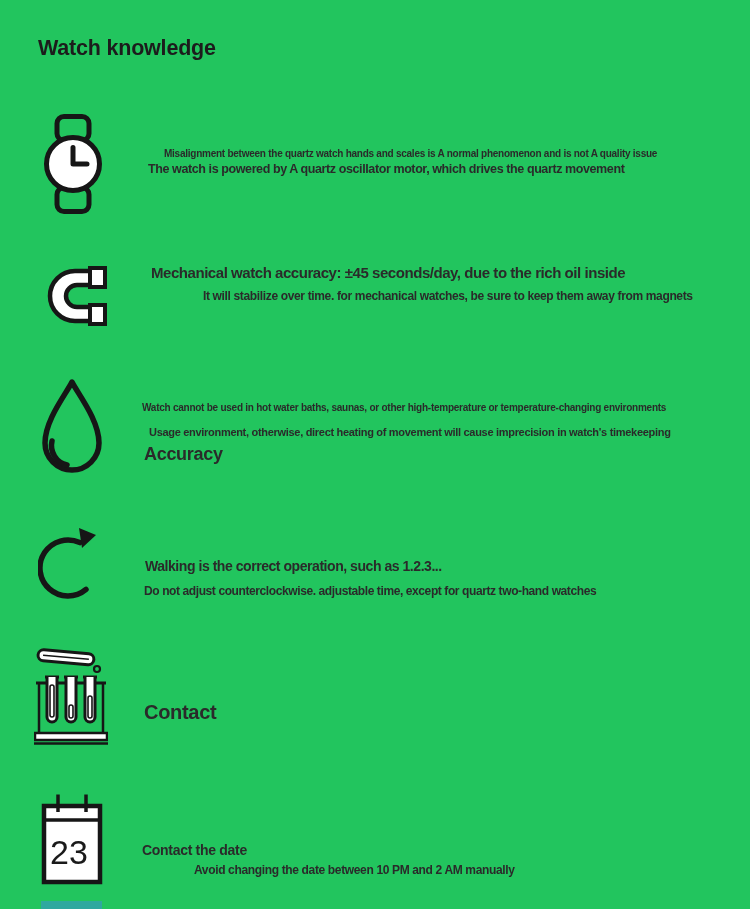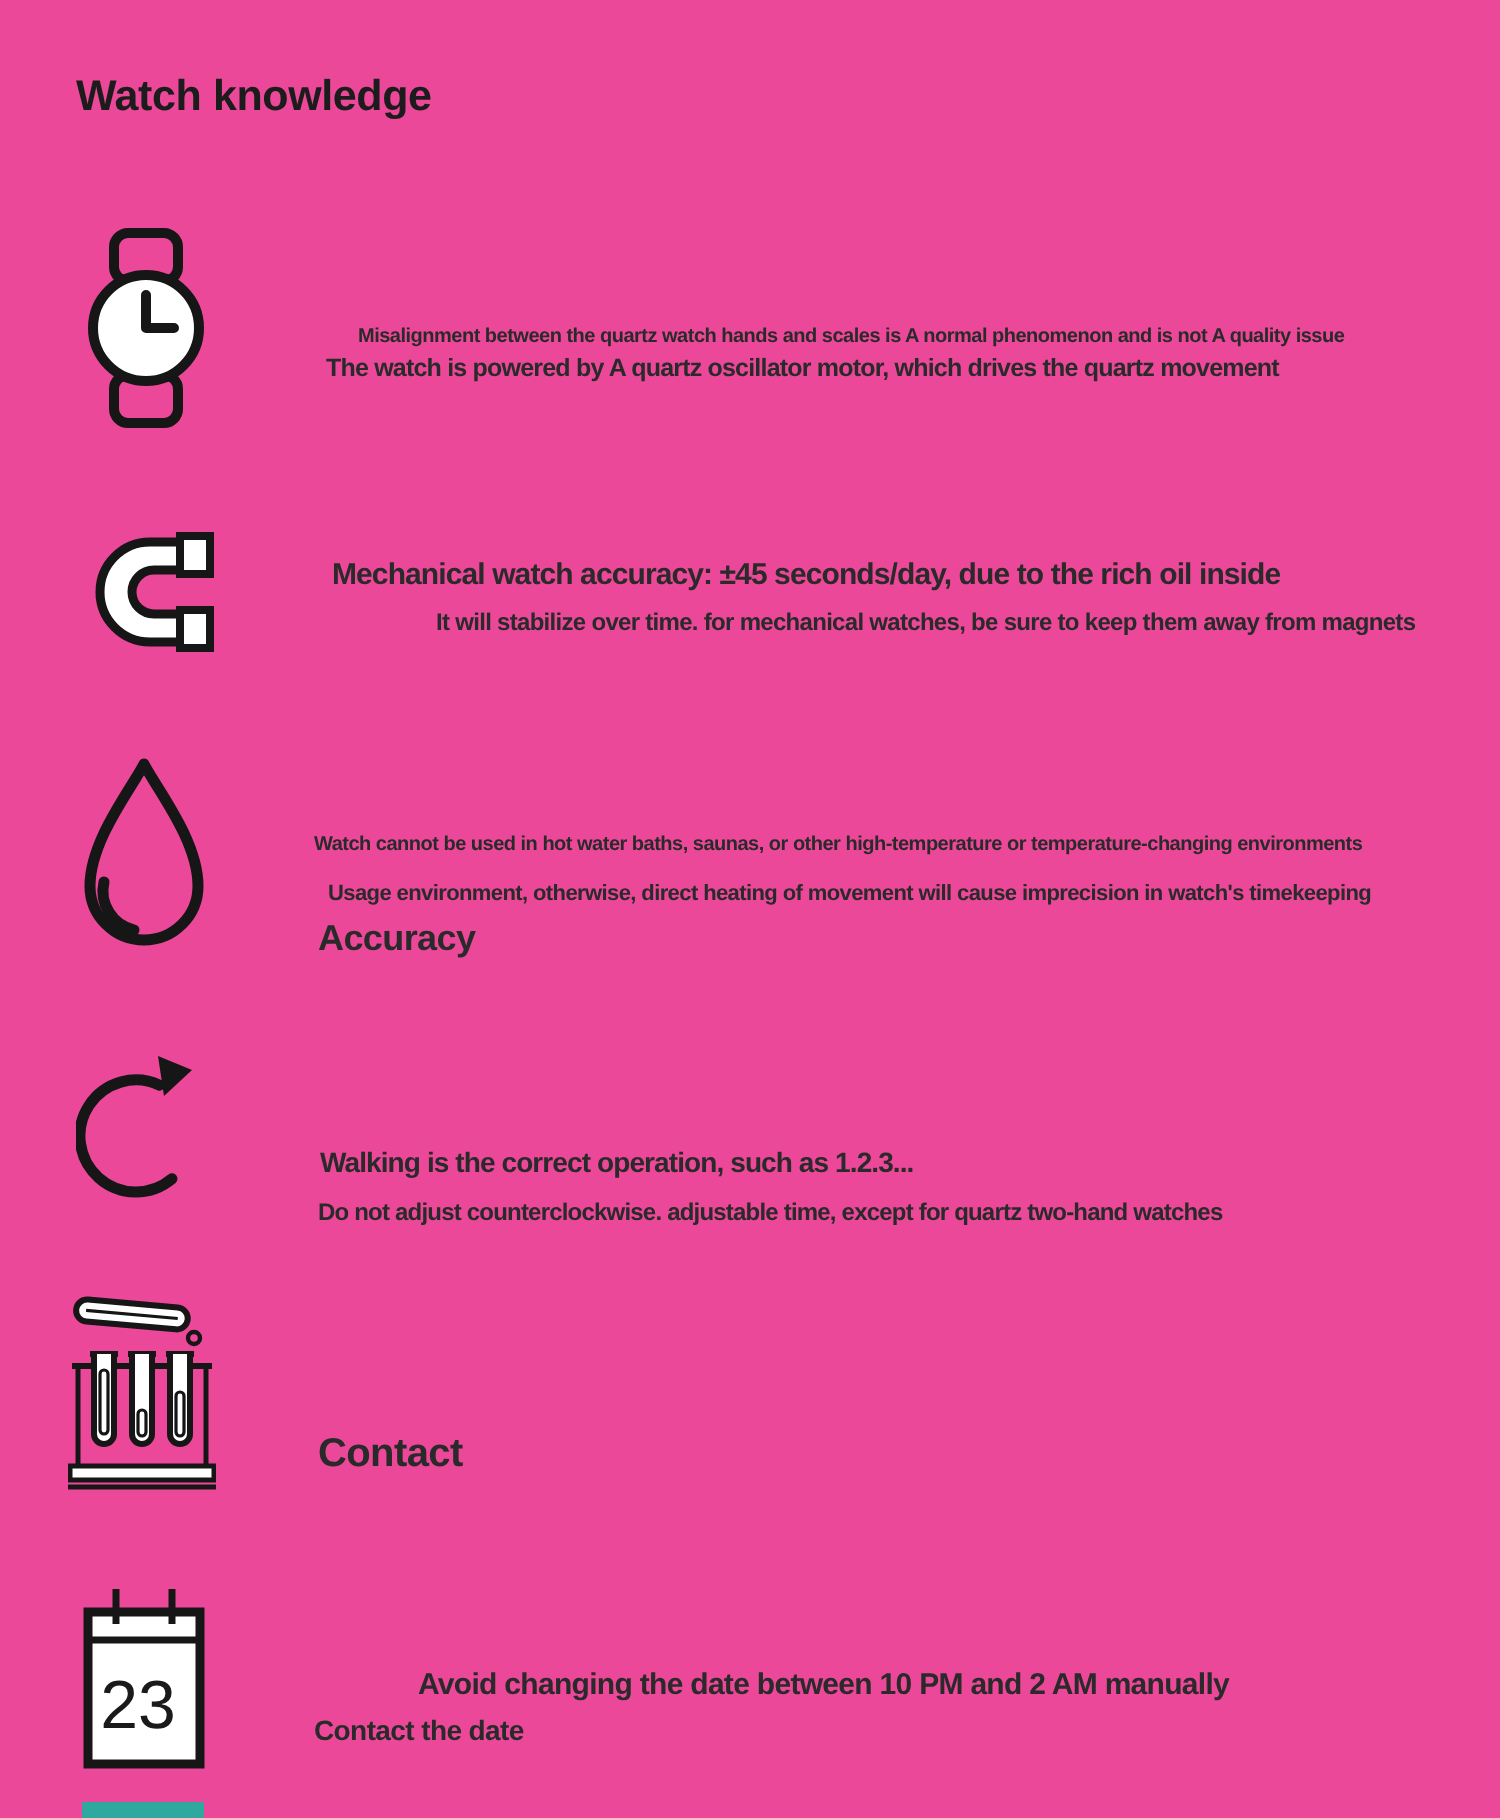--- a/index.html
+++ b/index.html
@@ -1,36 +1,36 @@
 <!DOCTYPE html>
 <html><head>
 <meta charset="utf-8">
 <style>
   html, body { margin: 0; padding: 0; background: #ffffff; }
   .canvas {
     position: relative;
     width: 750px;
     height: 909px;
-    background: #ec4899;
+    background: #22c55e;
     font-family: "Liberation Sans", sans-serif;
     overflow: hidden;
   }
   .title {
     position: absolute;
     left: 38px; top: 36px;
     margin: 0;
     font-size: 21.5px;
     font-weight: bold;
     letter-spacing: -0.2px;
     color: #1c1c1c;
     white-space: nowrap;
   }
   .t {
     position: absolute;
-    margin: 16px;
+    margin: 1px;
     font-weight: bold;
     color: #2a2a2a;
     white-space: nowrap;
   }
   .icon { position: absolute; }
   
   .i1   { left: 42px;  top: 114px; }
   .s1l1 { left: 163px; top: 147px; font-size: 10px;   letter-spacing: -0.25px; }
   .s1l2 { left: 147px; top: 161px; font-size: 12.5px; letter-spacing: -0.4px; }
   
@@ -47,21 +47,21 @@
   .i4   { left: 38px;  top: 522px; }
   .s4l1 { left: 183px; top: 532px; font-size: 15px;   letter-spacing: -0.45px; }
   .s4l2 { left: 144px; top: 557px; font-size: 14px;   letter-spacing: -0.45px; }
   .s4l3 { left: 143px; top: 583px; font-size: 12px;   letter-spacing: -0.4px; }
   
   .i5   { left: 34px;  top: 645px; }
   .s5l1 { left: 152px; top: 682px; font-size: 12px;   letter-spacing: -0.35px; }
   .s5l2 { left: 143px; top: 700px; font-size: 20px;   letter-spacing: -0.3px; }
   
   .i6   { left: 41px;  top: 793px; }
-  .s6l1 { left: 193px; top: 818px; font-size: 15px;   letter-spacing: -0.35px; }
+  .s6l1 { left: 193px; top: 862px; font-size: 12px;   letter-spacing: -0.35px; }
   .s6l2 { left: 141px; top: 841px; font-size: 14px;   letter-spacing: -0.3px; }
   .accent-bar {
     position: absolute;
     left: 41px; top: 901px;
     width: 61px; height: 8px;
     background: #2fa89f;
   }
 </style>
 </head>
 <body>

